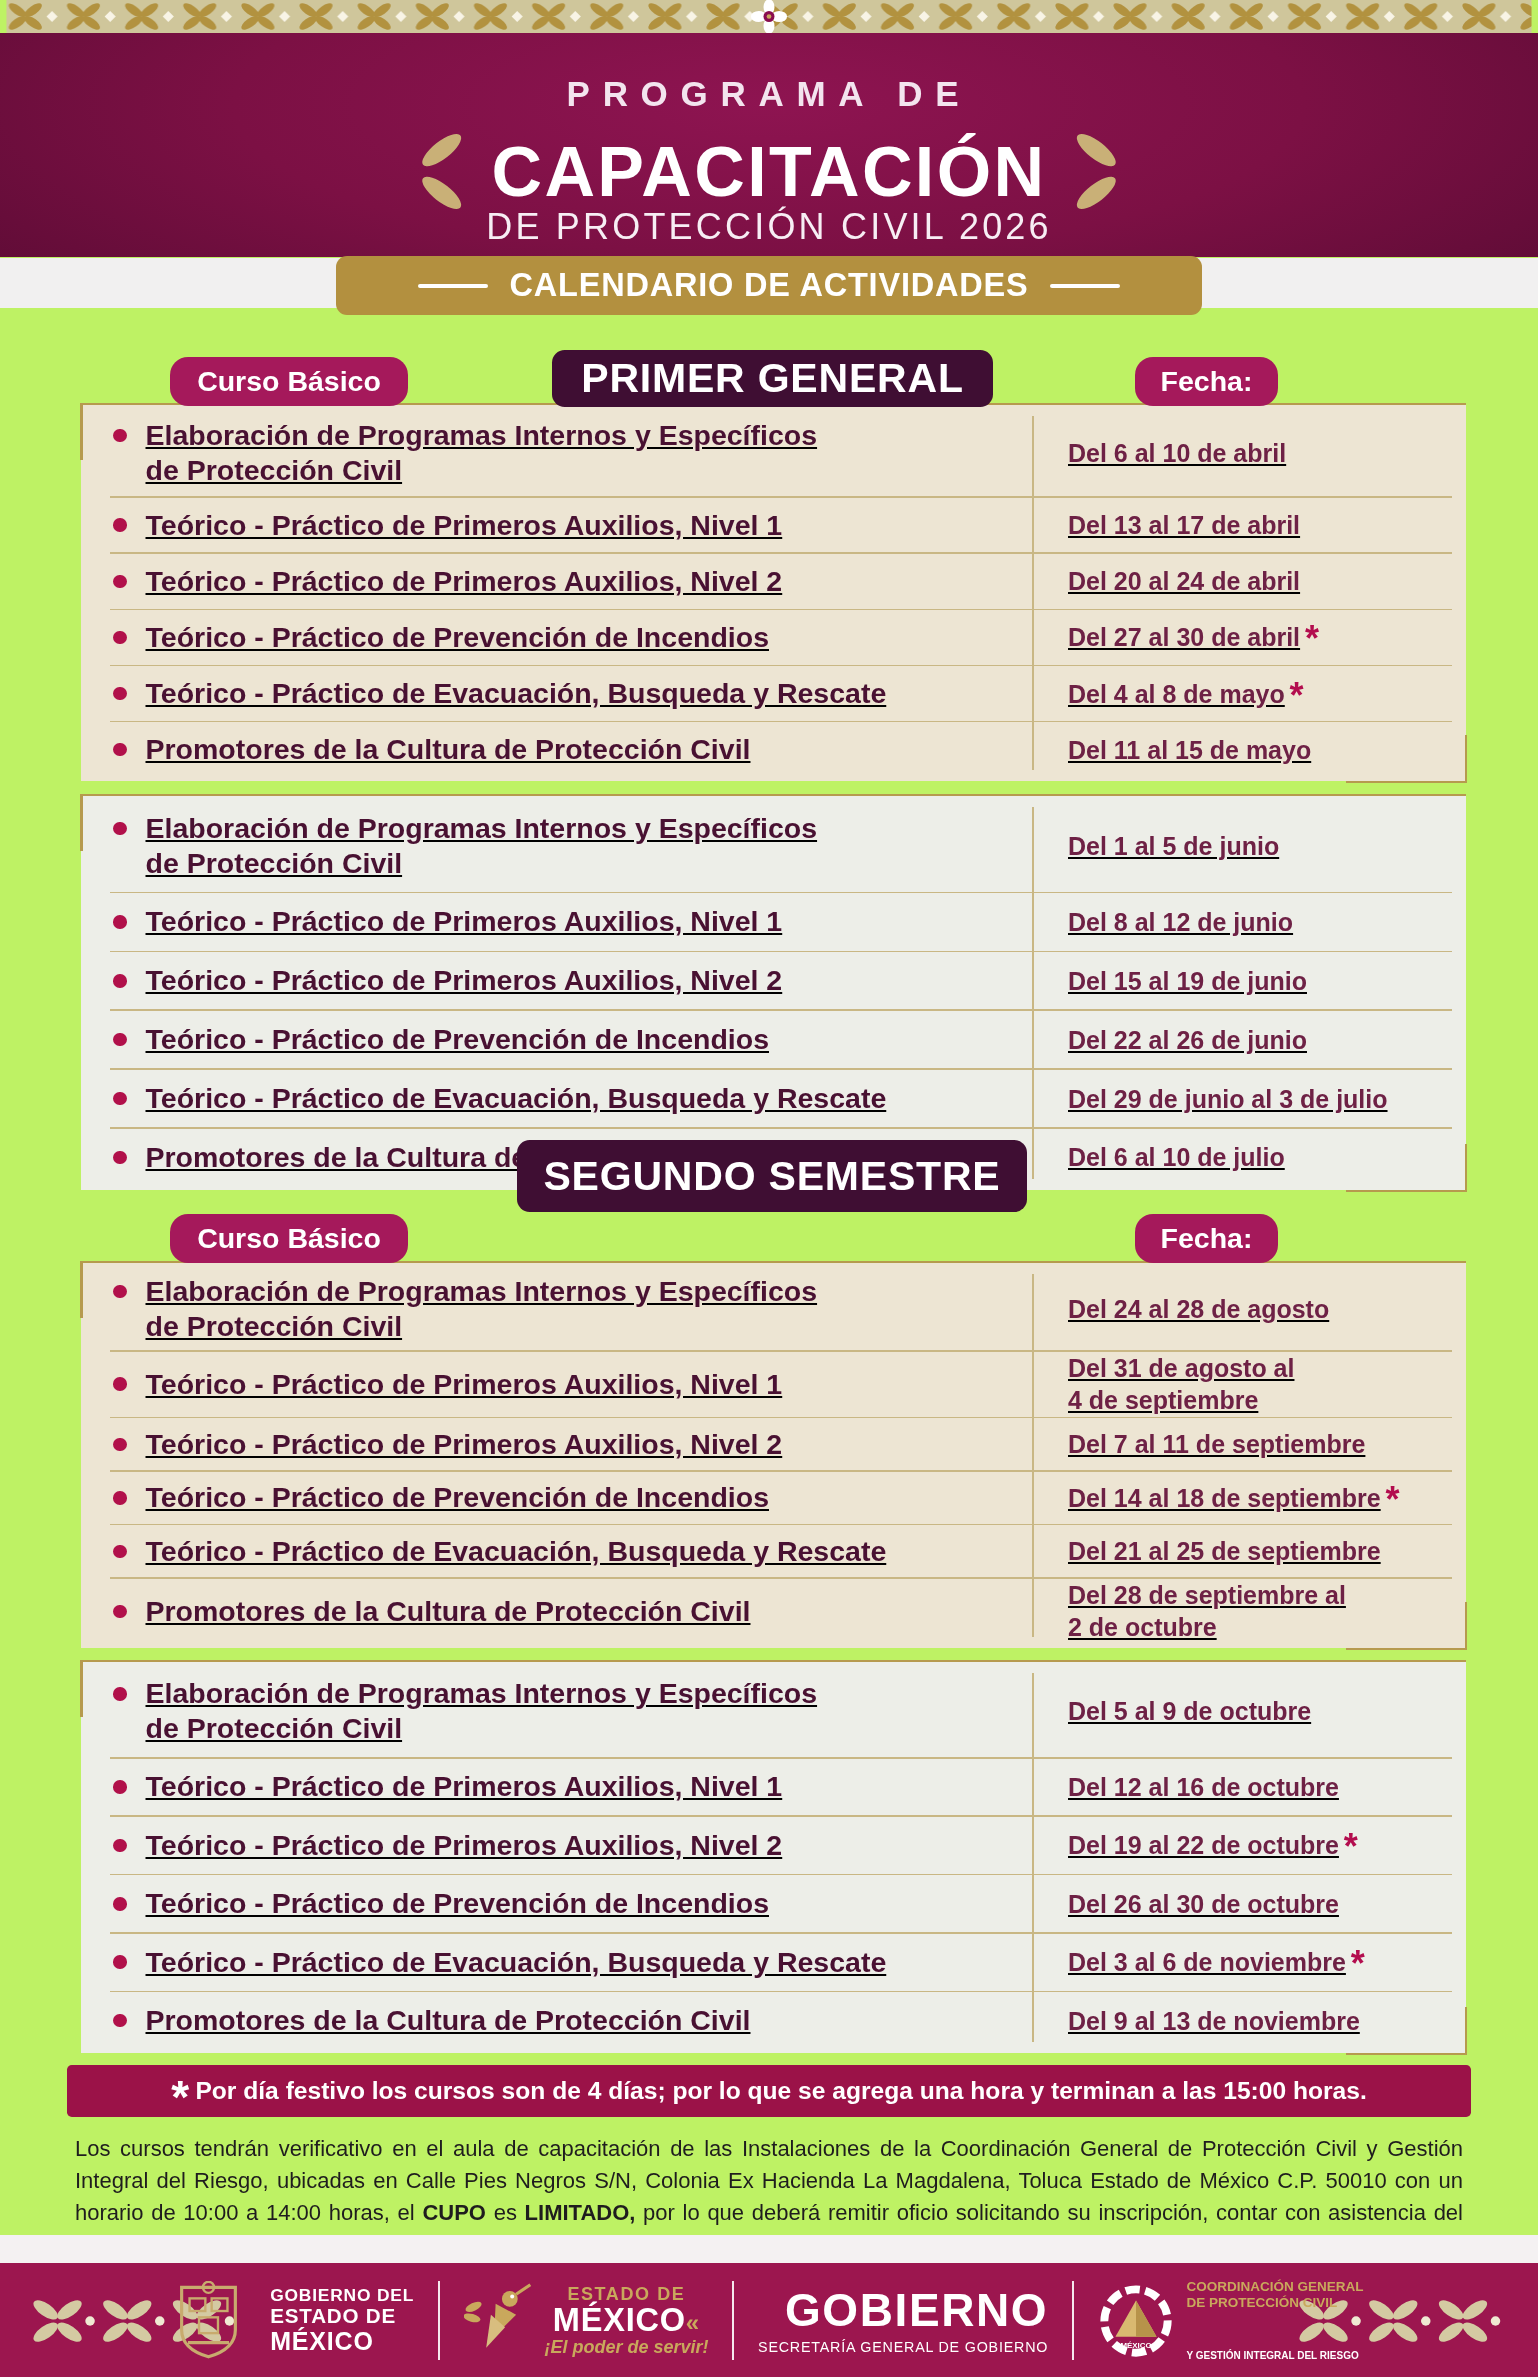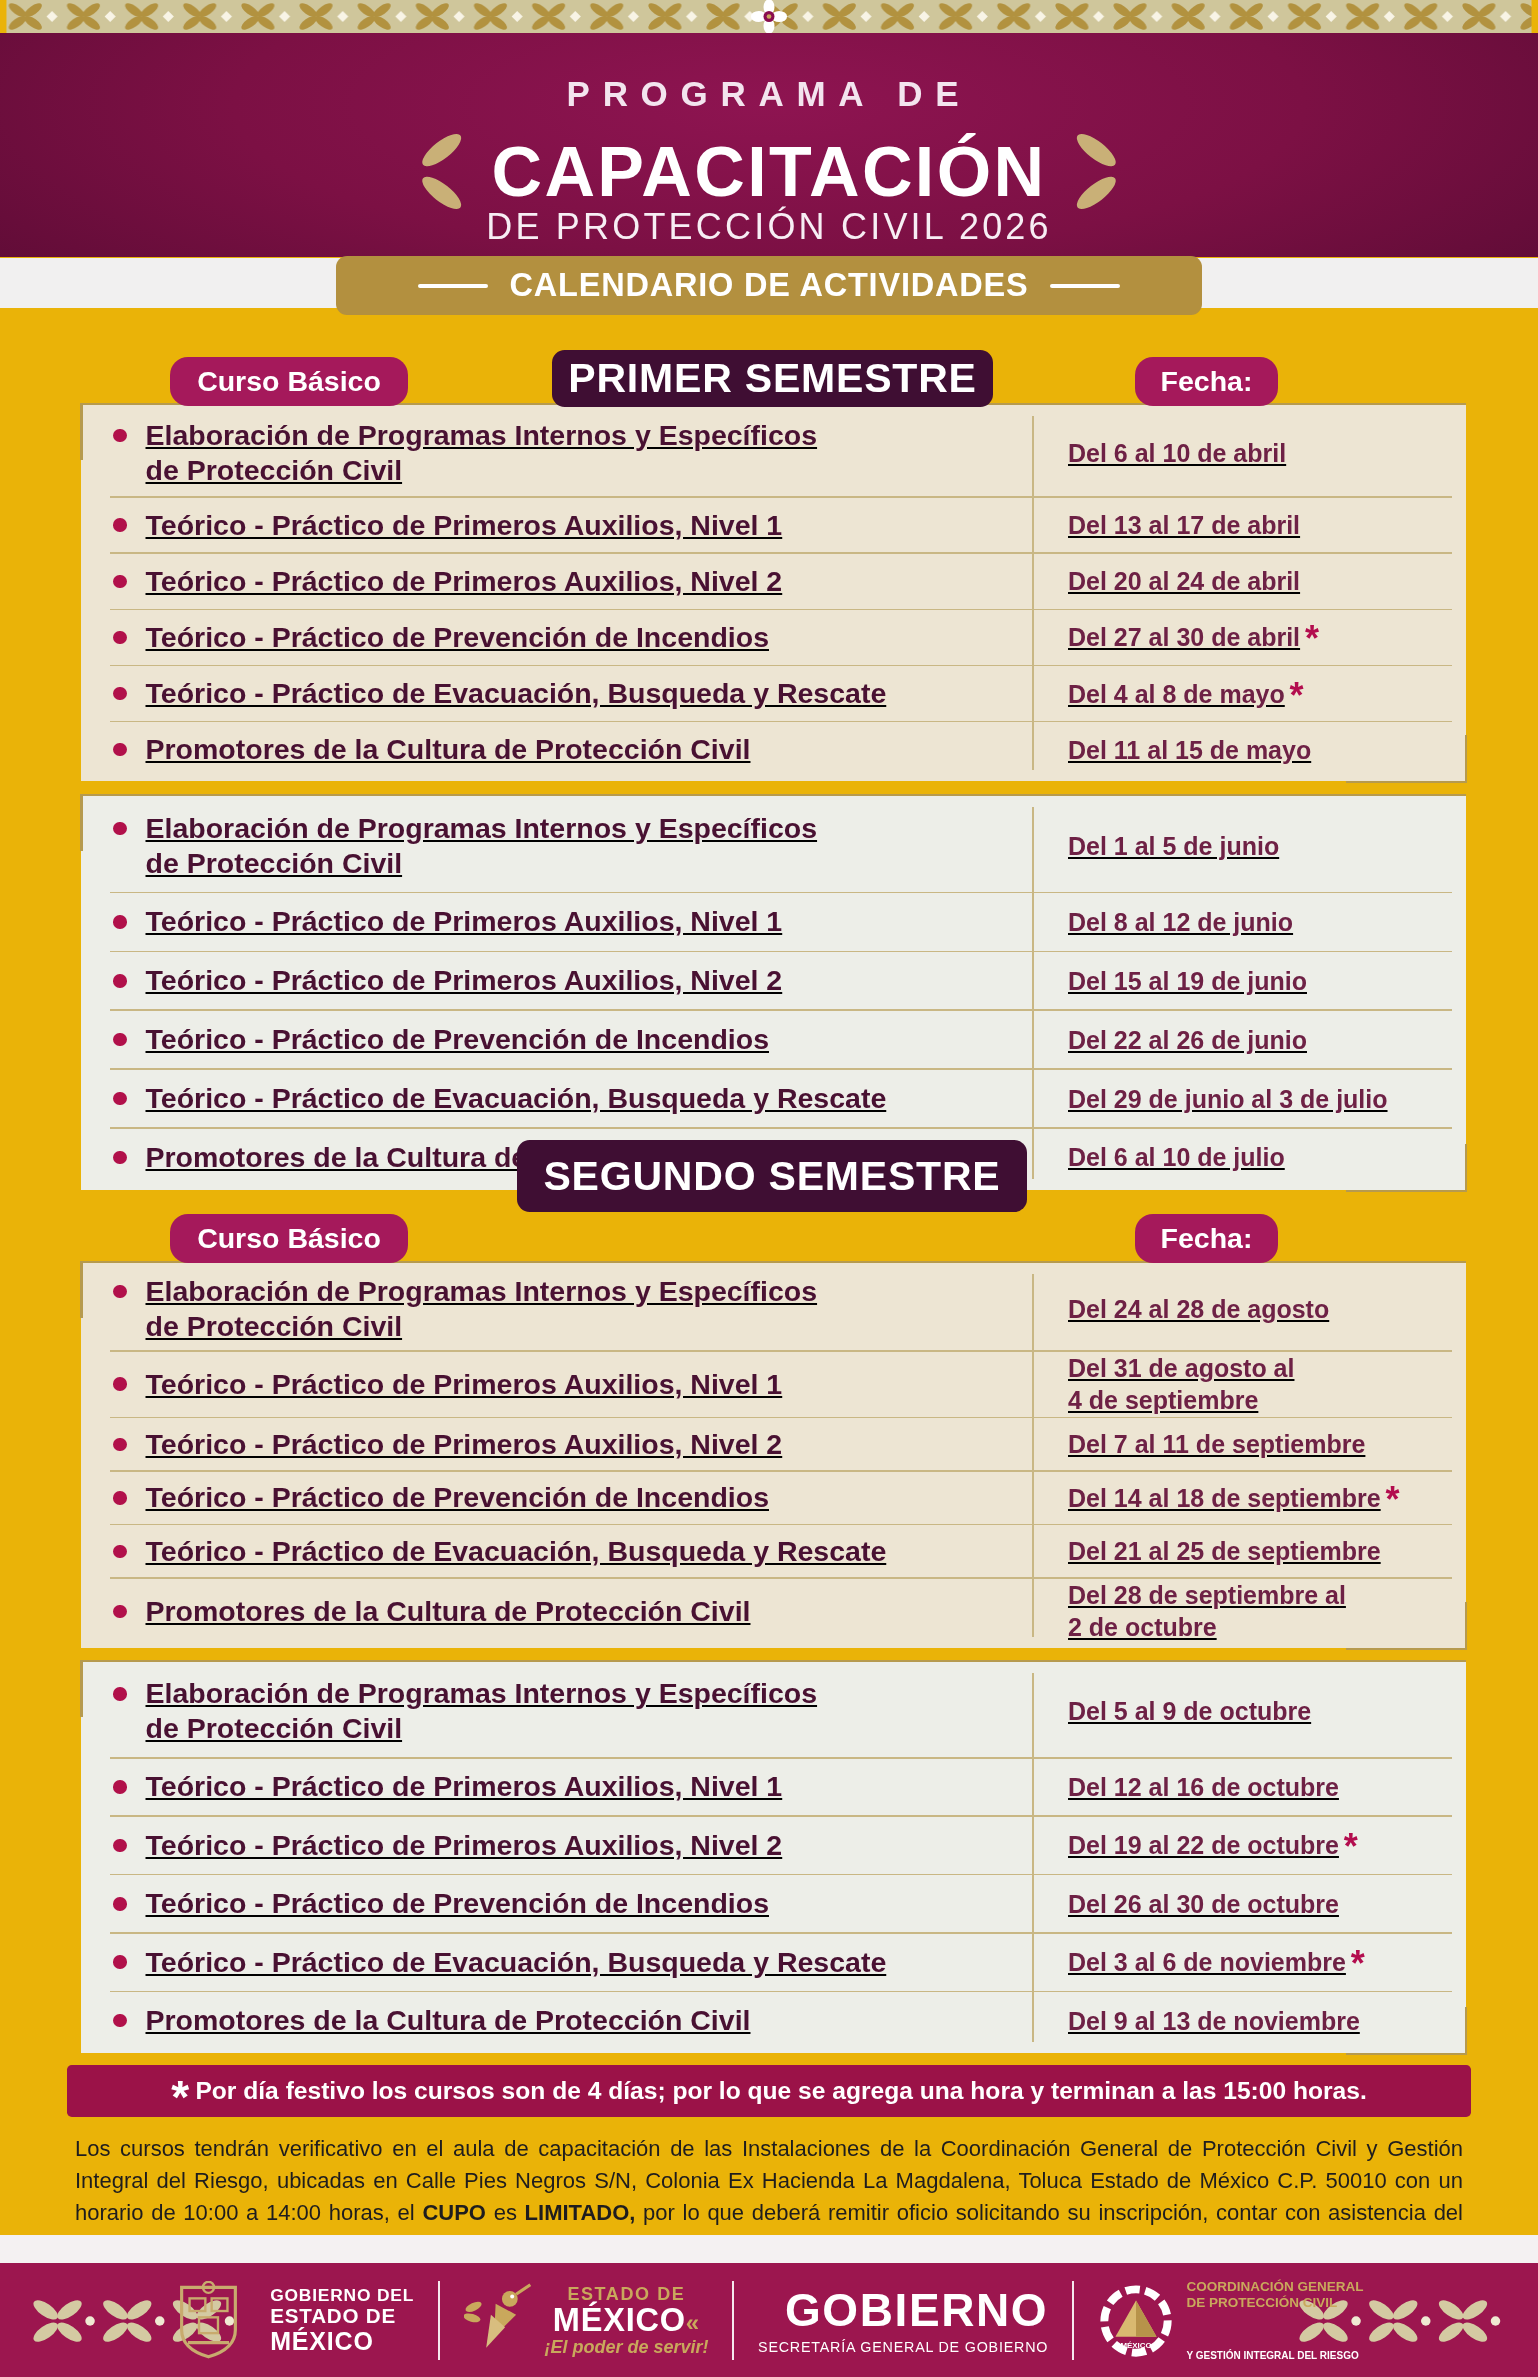--- a/index.html
+++ b/index.html
@@ -1,16 +1,16 @@
 <!DOCTYPE html>
 <html style="font-size:12.7px"><head>
 <meta charset="utf-8">
 <style>
   html,body{margin:0;padding:0;background:#ffffff;}
-  #page{position:relative;width:1538px;height:2377px;overflow:hidden;background:#eab308;
+  #page{position:relative;width:1538px;height:2377px;overflow:hidden;background:#bef264;
         font-family:"Liberation Sans",sans-serif;}
 
   
   .top-border{position:absolute;left:0;top:0;width:1538px;height:33px;}
   .flower{position:absolute;left:50%;top:0;transform:translateX(-50%);z-index:3;}
 
   
   .hero{position:absolute;left:0;top:33px;width:1538px;height:224px;
         background:radial-gradient(ellipse 1189px 333px at 50% 32%,#8e1451 0%,#7c1044 45%,#520a30 100%);}
   .hero-kicker{position:absolute;left:0;top:41px;width:100%;text-align:center;
@@ -142,21 +142,21 @@
   </div>
 
   <div class="strip"></div>
   <div class="gold-banner">
     <span class="dash"></span>
     <span class="txt">CALENDARIO DE ACTIVIDADES</span>
     <span class="dash"></span>
   </div>
 
   <div class="badge badge-curso-1">Curso Básico</div>
-  <div class="sem-title sem-title-1">PRIMER SEMESTRE</div>
+  <div class="sem-title sem-title-1">PRIMER GENERAL</div>
   <div class="badge badge-fecha-1">Fecha:</div>
 
   <div class="panel panel-a">
     <div class="bracket-left"></div>
     <div class="bracket-br"></div>
     <div class="vdiv"></div>
     <div class="rows">
         <div class="row" style="flex: 1.6 1 0%;">
           <div class="course twol">
             <span class="bullet"></span>

